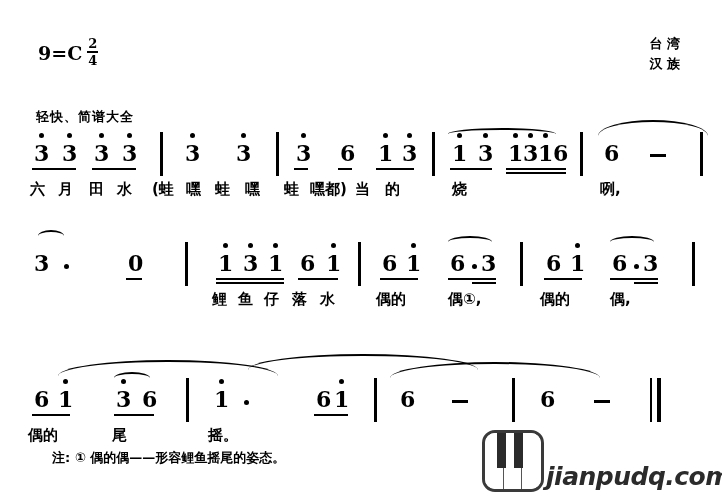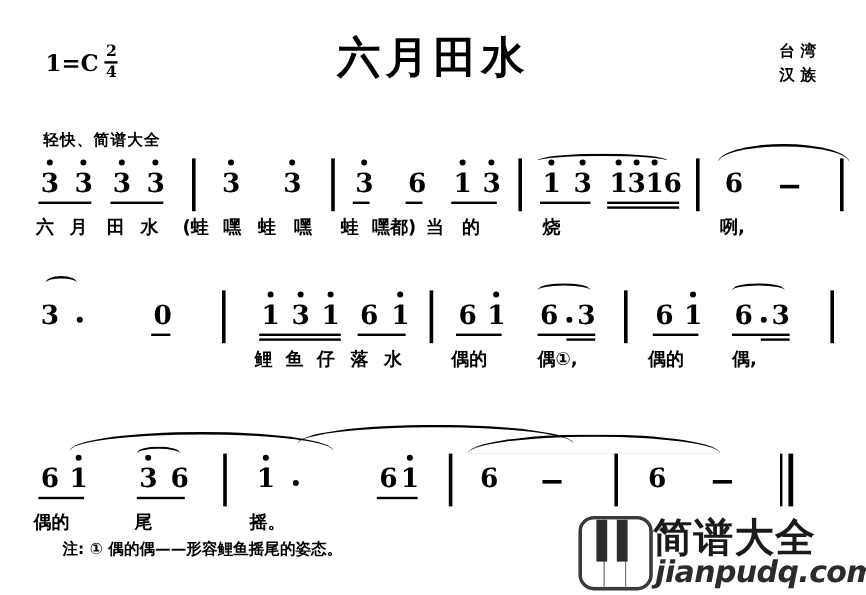--- a/index.html
+++ b/index.html
@@ -220,28 +220,27 @@
     font-family: "DejaVu Sans", sans-serif;
     letter-spacing: -0.5px;
   }
 </style>
 </head>
 <body>
 
 <div id="header">
 
   <div id="key-sig">
-    <span class="keytext">1=C</span>
+    <span class="keytext">9=C</span>
     <span id="meter">
       <span class="num">2</span>
       <span class="den">4</span>
     </span>
   </div>
 
-  <div id="song-title">六月田水</div>
 
   <div id="credit">
     <div>台  湾</div>
     <div>汉  族</div>
   </div>
 </div>
 
 <div id="tempo-mark">轻快、简谱大全</div>
 
 <div class="system" id="system1">
@@ -407,15 +406,14 @@
 <div id="footnote">注: ① 偶的偶——形容鲤鱼摇尾的姿态。</div>
 
 <div id="logo">
   <div id="logo-keys">
     <div class="wk" style="left:0;"></div>
     <div class="wk" style="left:33.33%;"></div>
     <div class="wk" style="left:66.66%; border-right:none;"></div>
     <div class="bk" style="left:12px;"></div>
     <div class="bk" style="left:29px;"></div>
   </div>
-  <div id="logo-text-cn">简谱大全</div>
   <div id="logo-text-url">jianpudq.com</div>
 </div>
 
 </body></html>

